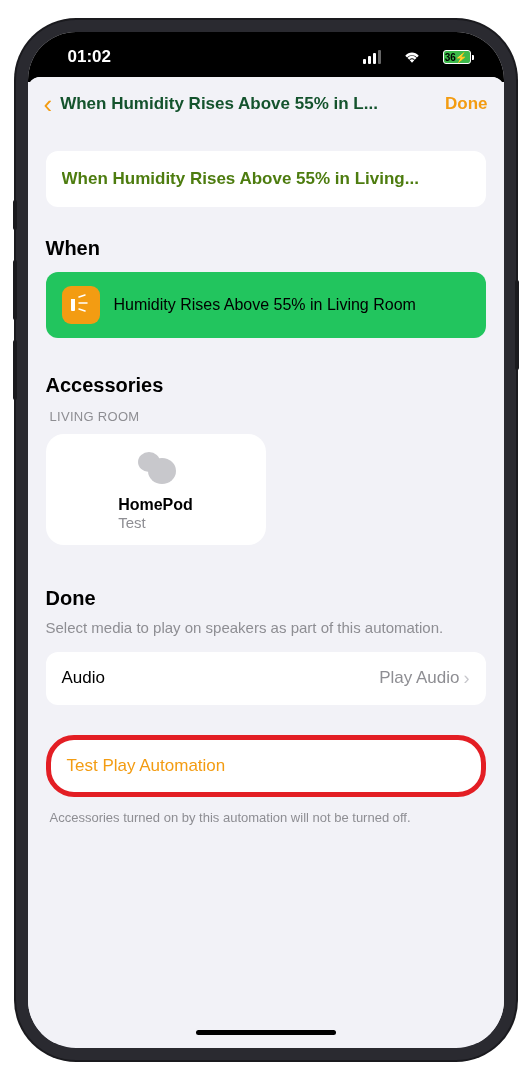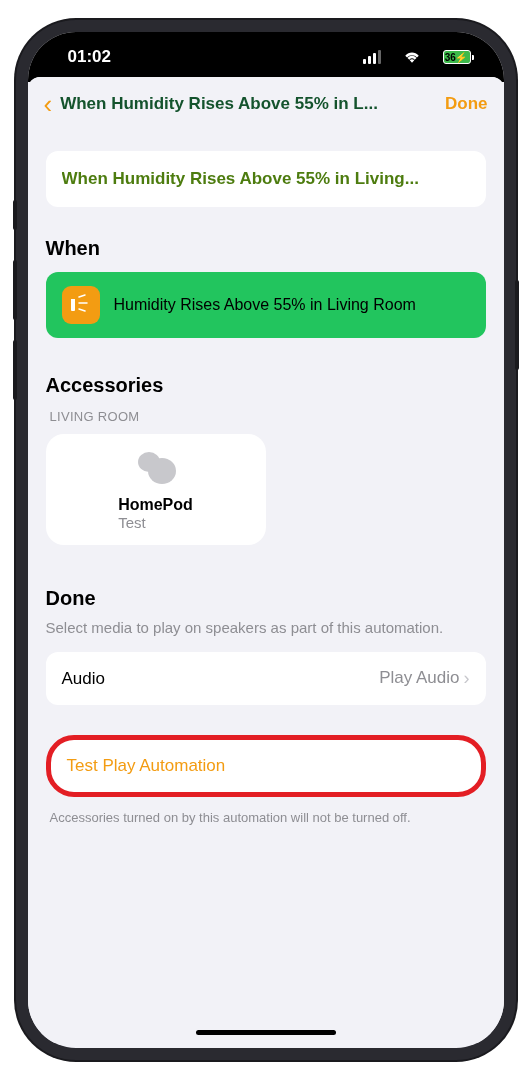--- a/index.html
+++ b/index.html
@@ -262,21 +262,21 @@
       color: #8e8e93;
       line-height: 1.3;
       margin-bottom: 14px;
       margin-top: -4px;
     }
     .list-row {
       background: #fff;
       border-radius: 12px;
       padding: 16px;
       display: flex;
-      align-items: flex-end;
+      align-items: center;
       justify-content: space-between;
       margin-bottom: 30px;
     }
     .row-label {
       font-size: 17px;
       color: #000;
     }
     .row-value {
       font-size: 17px;
       color: #8e8e93;

